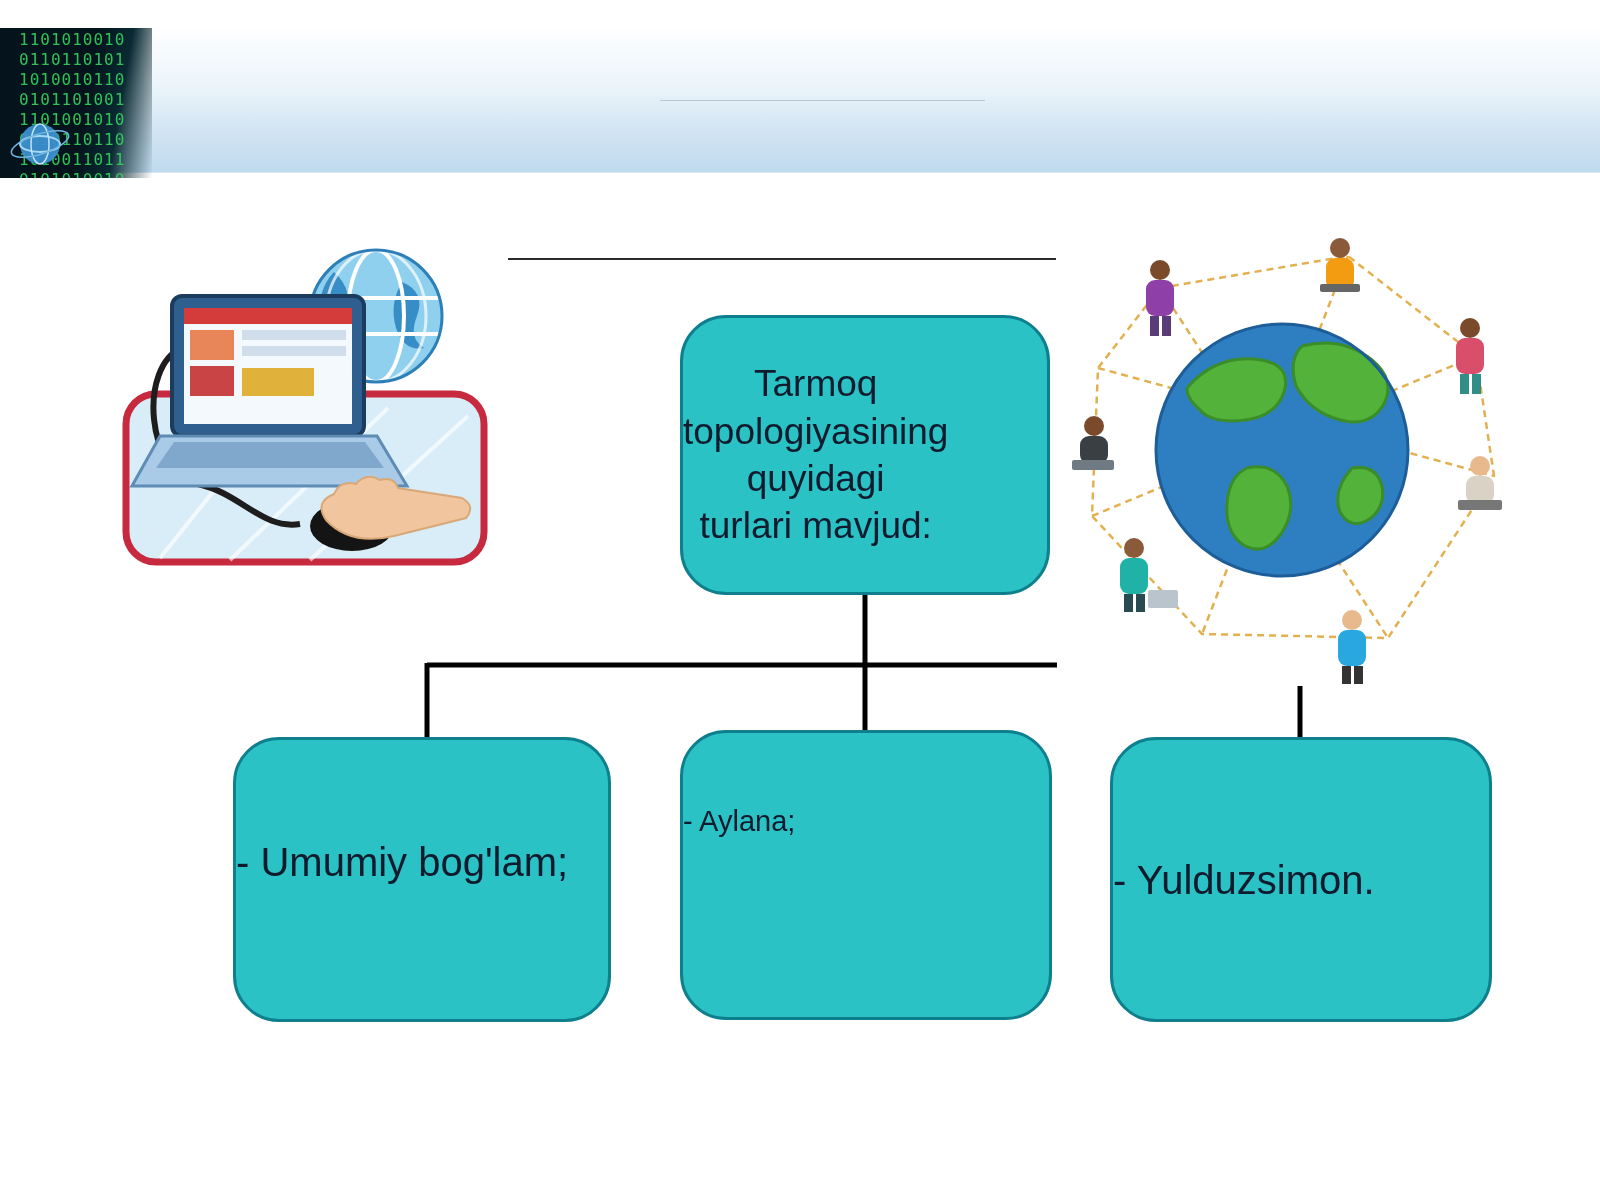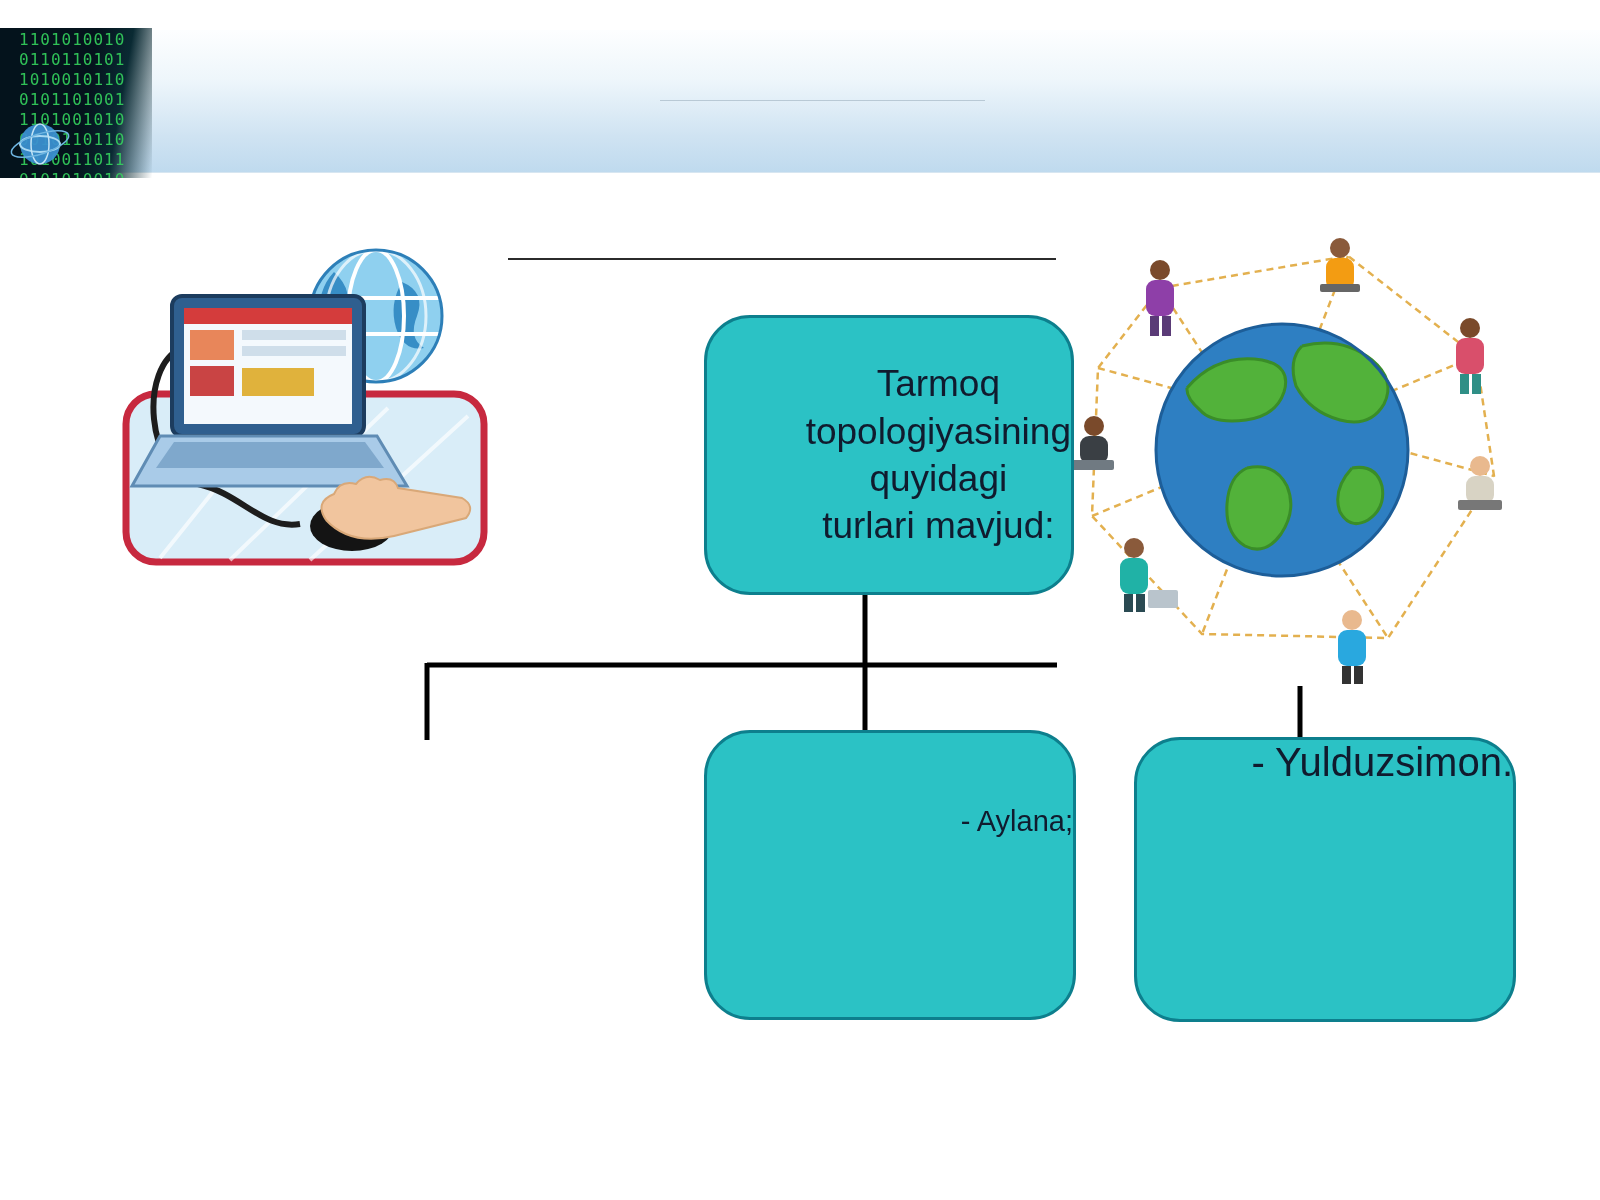--- a/index.html
+++ b/index.html
@@ -43,31 +43,31 @@
   .illus-right{position:absolute;left:1052px;top:218px;}
   
   .connectors{position:absolute;left:0;top:0;pointer-events:none;}
   
   .node{
     position:absolute;box-sizing:border-box;
     background:var(--box-fill,#2bc2c5);
     border:3px solid var(--box-border,#0d7f8d);
     border-radius:46px;
     color:var(--box-text,#101b2e);
-    display:flex;justify-content:flex-end;text-align:center;margin-left:24px;
+    display:flex;justify-content:flex-start;text-align:center;
   }
   .node .label{white-space:pre-line;}
   .node-root{left:680px;top:315px;width:370px;height:280px;
     align-items:center;font-size:37px;line-height:1.28;}
   .node-c1{left:233px;top:737px;width:378px;height:285px;
     align-items:flex-start;padding-top:100px;font-size:40px;}
   .node-c2{left:680px;top:730px;width:372px;height:290px;
     align-items:flex-start;padding-top:72px;font-size:29px;}
   .node-c3{left:1110px;top:737px;width:382px;height:285px;
-    align-items:flex-start;font-size:40px;}
+    align-items:flex-start;padding-top:118px;font-size:40px;}
 </style>
 </head>
 <body>
 
 <div class="slide">
 
   <div class="header-band"></div>
   <div class="header-line"></div>
 
   <div class="corner-art">
@@ -189,20 +189,23 @@
     </g>
   </svg>
 
   <div class="node node-root">
     <span class="label">Tarmoq
 topologiyasining
 quyidagi
 turlari mavjud:</span>
   </div>
 
+  <div class="node node-c1">
+    <span class="label">- Umumiy bog'lam;</span>
+  </div>
 
   <div class="node node-c2">
     <span class="label">- Aylana;</span>
   </div>
 
   <div class="node node-c3">
     <span class="label">- Yulduzsimon.</span>
   </div>
 
 </div>

